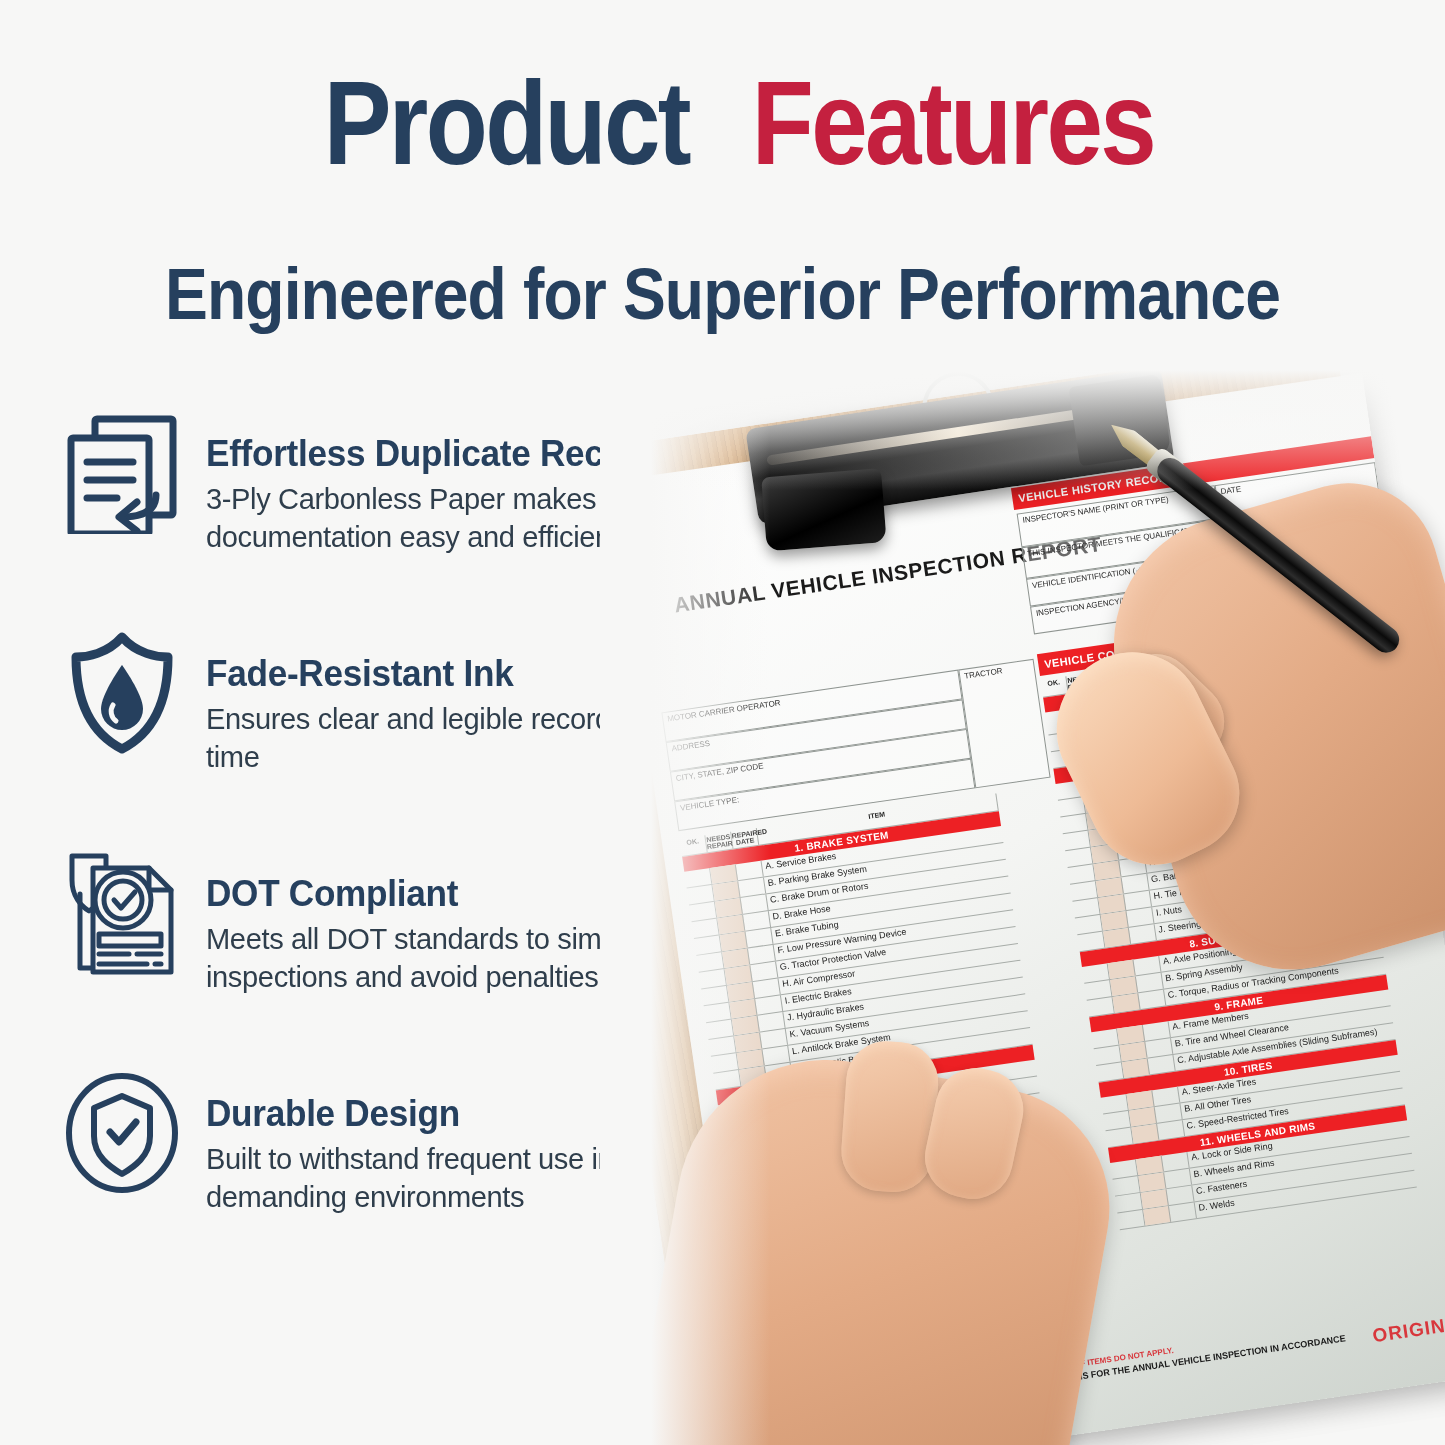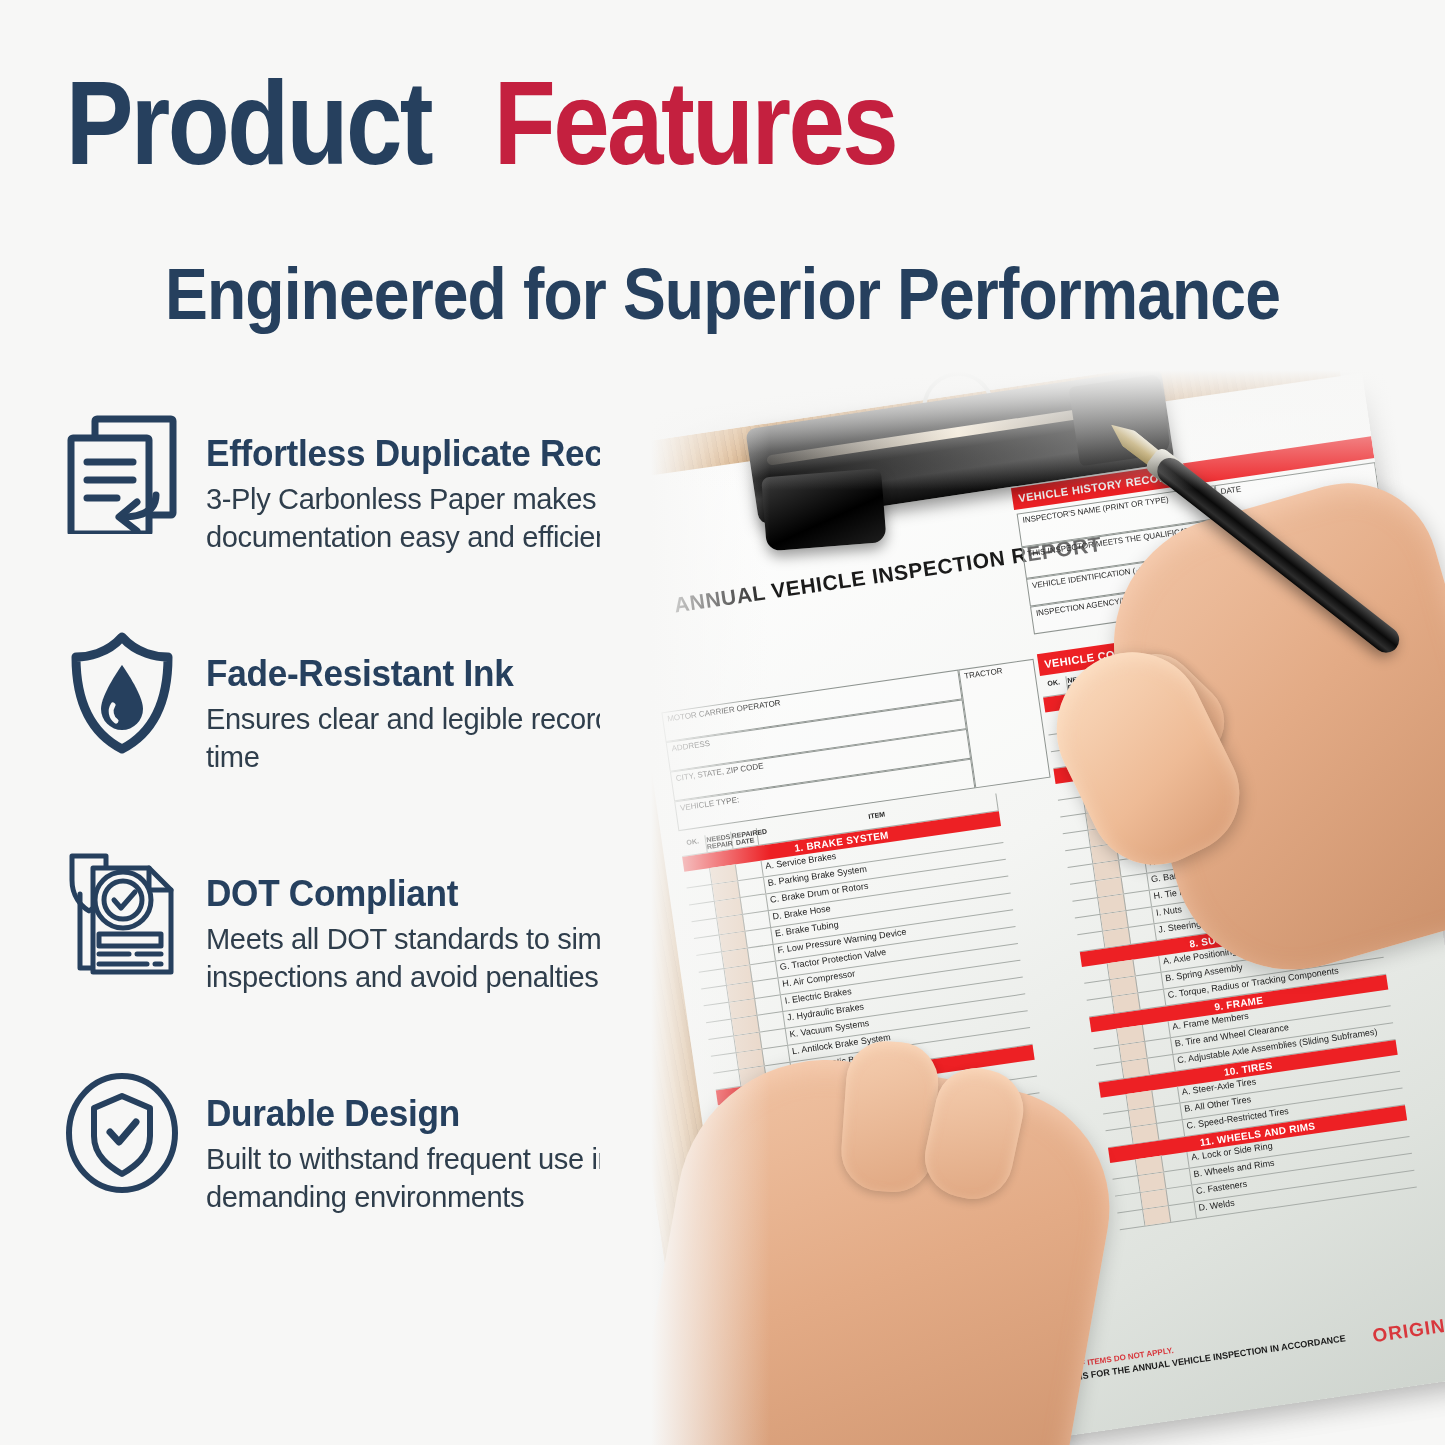--- a/index.html
+++ b/index.html
@@ -13,21 +13,21 @@
   .page {
     position: relative;
     width: 1445px; height: 1445px;
     background: #f7f7f6;
   }
 
   
   .headline {
     position: absolute;
     top: 62px; left: 0; right: 0;
-    text-align: left;
+    text-align: center;
     white-space: nowrap;
     padding-left: 36px;
   }
   .headline .word {
     font-family: "Liberation Sans Narrow", "Liberation Sans", sans-serif;
     font-size: 118px;
     font-weight: 700;
     letter-spacing: -3px;
     line-height: 1.04;
     transform: scaleX(0.86);

